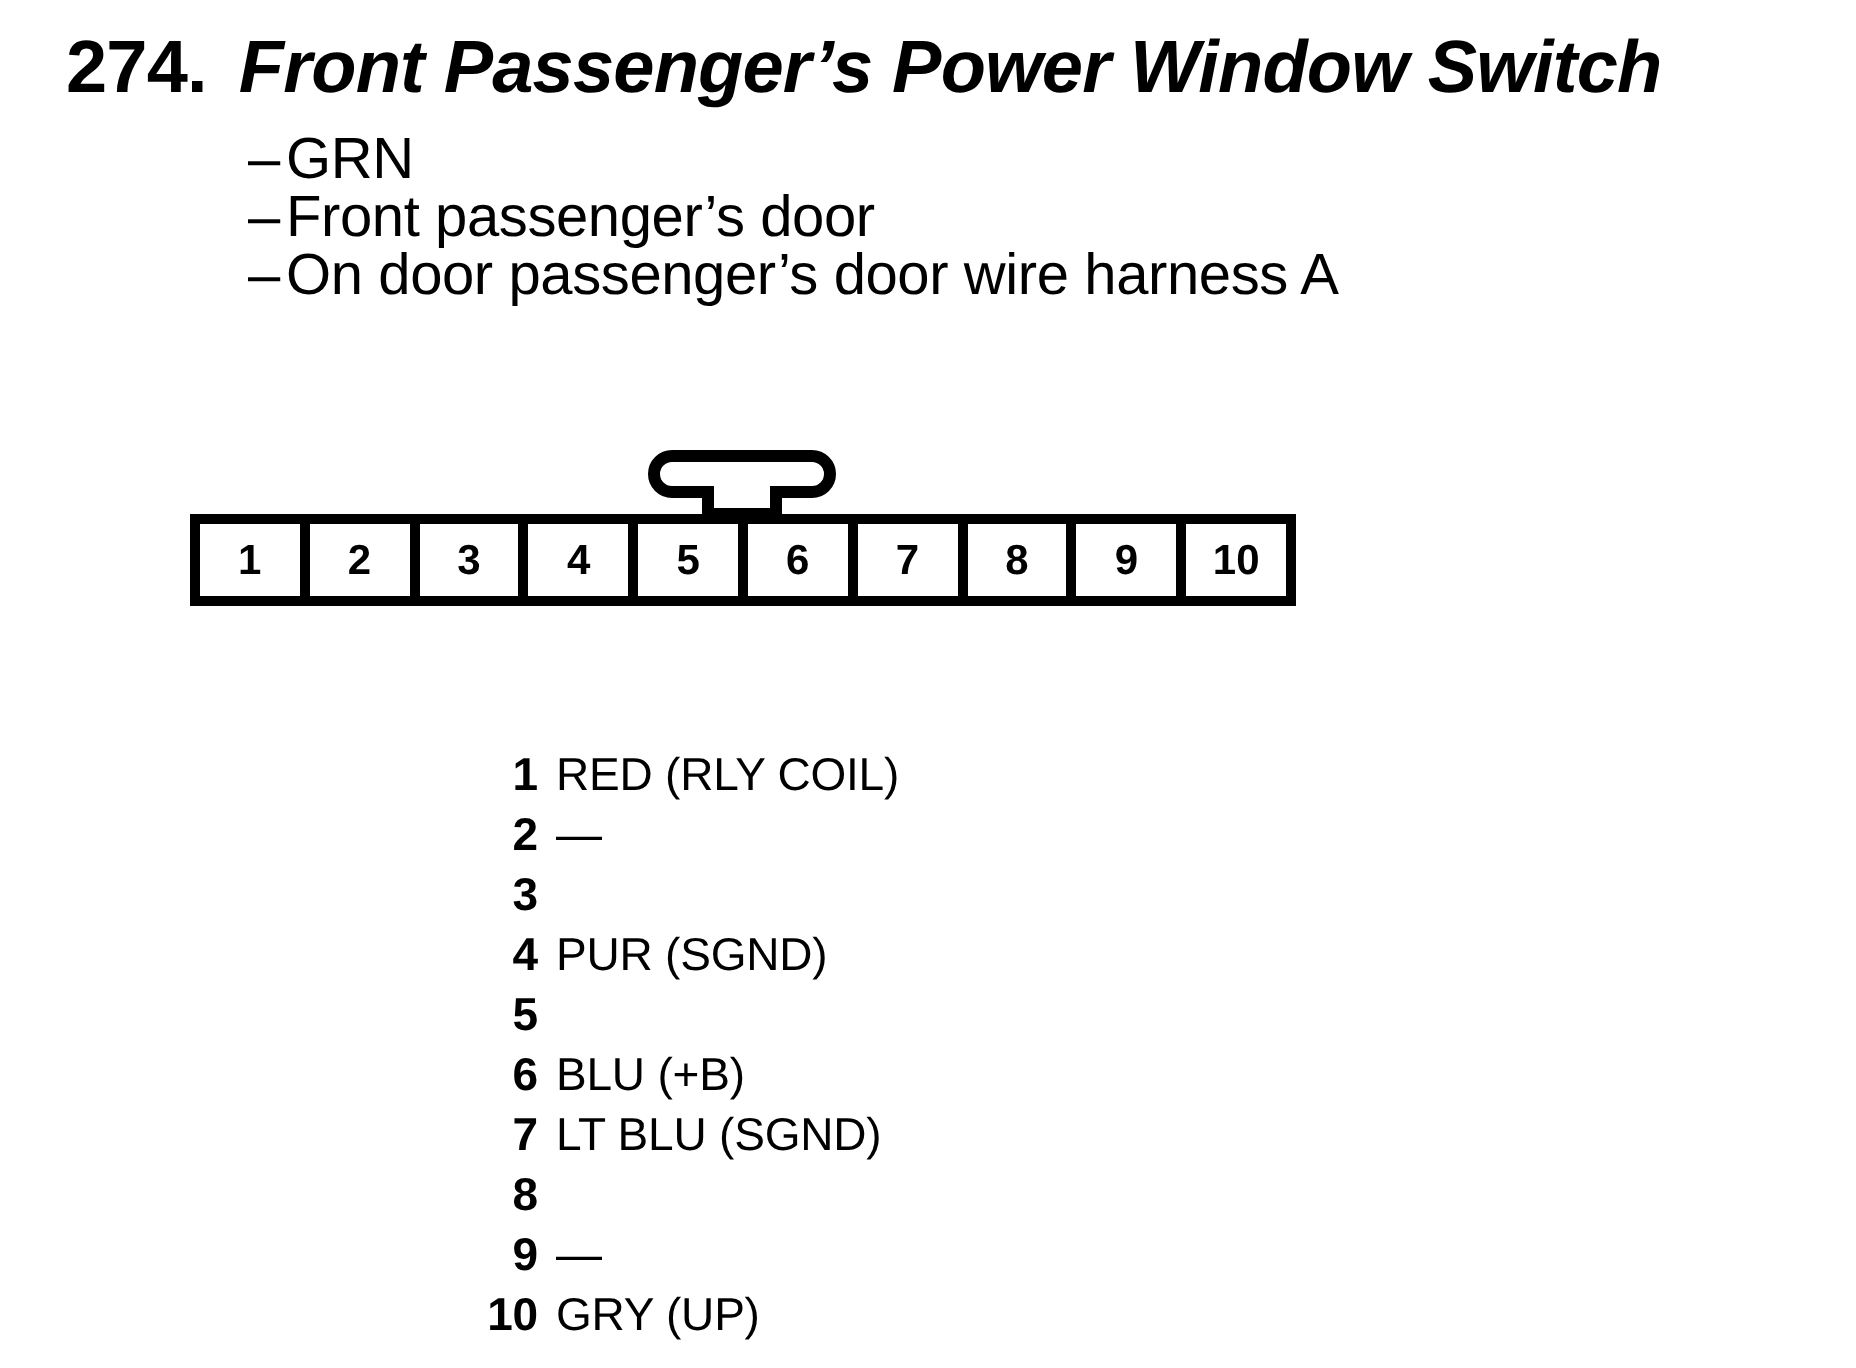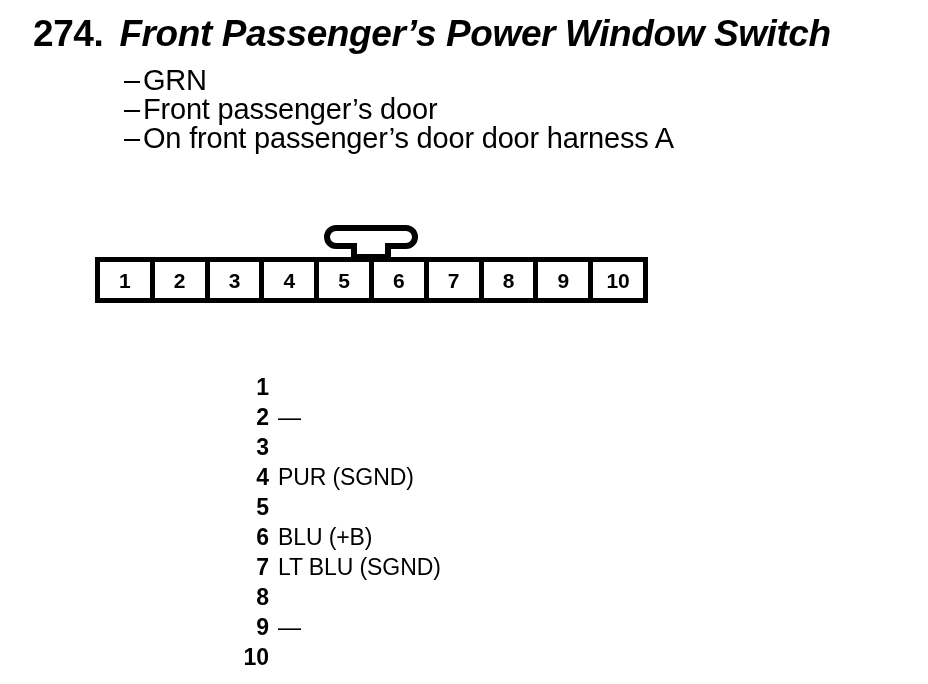--- a/index.html
+++ b/index.html
@@ -144,21 +144,21 @@
   </div>
 
   <div id="bullet-list">
     <div class="bullet-row">
       <span class="bullet-dash">–</span><span class="bullet-label">GRN</span>
     </div>
     <div class="bullet-row">
       <span class="bullet-dash">–</span><span class="bullet-label">Front passenger’s door</span>
     </div>
     <div class="bullet-row">
-      <span class="bullet-dash">–</span><span class="bullet-label">On front passenger’s door door harness A</span>
+      <span class="bullet-dash">–</span><span class="bullet-label">On door passenger’s door wire harness A</span>
     </div>
   </div>
 
 </div>
 
 <div id="connector-figure">
 
   <svg id="connector-latch" viewBox="0 0 560 40" xmlns="http://www.w3.org/2000/svg">
 
     <path d="M 241 6
@@ -184,20 +184,21 @@
     <div class="pin-cell">8</div>
     <div class="pin-cell">9</div>
     <div class="pin-cell">10</div>
   </div>
 
 </div>
 
 <div id="pinout-list">
   <div class="pinout-row">
     <span class="pinout-num">1</span>
+    <span class="pinout-desc">RED (RLY COIL)</span>
   </div>
   <div class="pinout-row">
     <span class="pinout-num">2</span>
     <span class="pinout-desc">—</span>
   </div>
   <div class="pinout-row">
     <span class="pinout-num">3</span>
   </div>
   <div class="pinout-row">
     <span class="pinout-num">4</span>
@@ -216,14 +217,15 @@
   </div>
   <div class="pinout-row">
     <span class="pinout-num">8</span>
   </div>
   <div class="pinout-row">
     <span class="pinout-num">9</span>
     <span class="pinout-desc">—</span>
   </div>
   <div class="pinout-row">
     <span class="pinout-num">10</span>
+    <span class="pinout-desc">GRY (UP)</span>
   </div>
 </div>
 
 </body></html>

